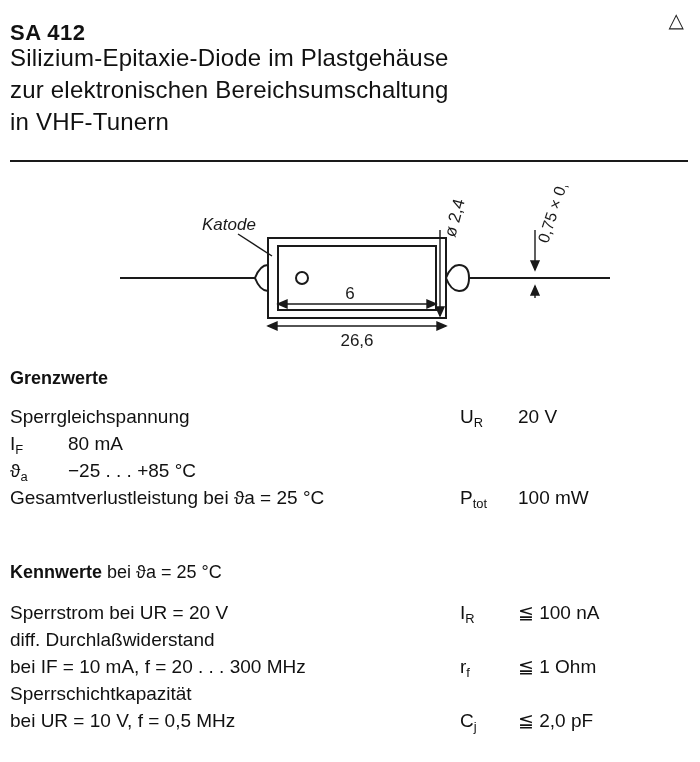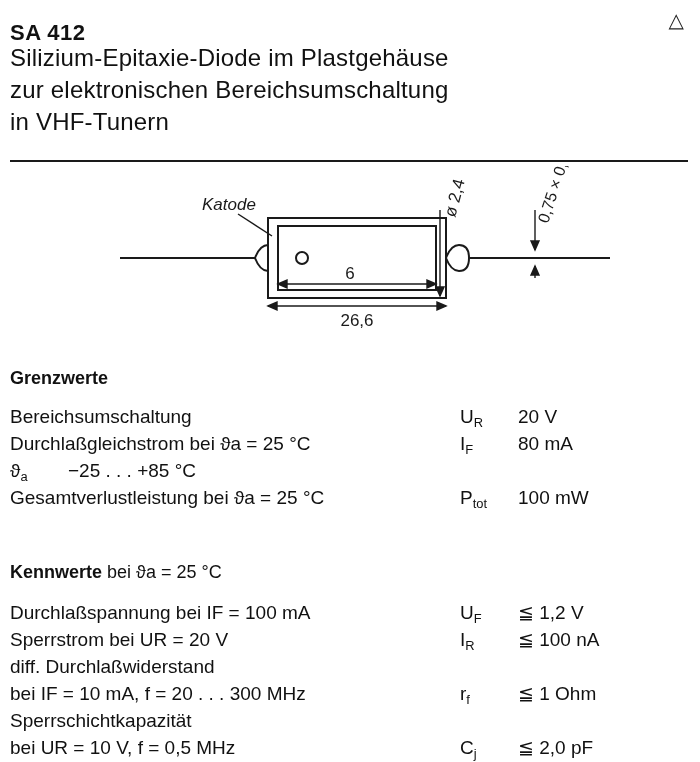--- a/index.html
+++ b/index.html
@@ -55,21 +55,21 @@
     top: 160px;
     width: 678px;
     height: 2px;
     background: #1a1a1a;
   }
 
   
   .drawing {
     position: absolute;
     left: 10px;
-    top: 166px;
+    top: 186px;
     width: 678px;
     height: 180px;
   }
   .drawing svg { display: block; }
 
   
   .sec-head {
     position: absolute;
     font-size: 18px;
     font-weight: bold;
@@ -175,51 +175,45 @@
         <text x="0" y="0" font-size="17" transform="translate(445,52) rotate(-75)">ø 2,4</text>
         <text x="0" y="0" font-size="16" transform="translate(538,58) rotate(-72)">0,75 × 0,45</text>
       </g>
     </svg>
   </div>
 
   <div class="sec-head" id="grenzwerte-head">Grenzwerte</div>
 
   <div class="spec" id="grenzwerte-table">
     <div class="spec-row">
-      <span class="spec-desc">Bereichsumschaltung</span>
+      <span class="spec-desc">Sperrgleichspannung</span>
       <span class="spec-sym"><span>U</span><sub>R</sub></span>
       <span class="spec-val">20 V</span>
     </div>
     <div class="spec-row">
-      <span class="spec-desc">Durchlaßgleichstrom bei ϑa = 25 °C</span>
       <span class="spec-sym"><span>I</span><sub>F</sub></span>
       <span class="spec-val">80 mA</span>
     </div>
     <div class="spec-row">
       <span class="spec-sym"><span>ϑ</span><sub>a</sub></span>
       <span class="spec-val">−25 . . . +85 °C</span>
     </div>
     <div class="spec-row">
       <span class="spec-desc">Gesamtverlustleistung bei ϑa = 25 °C</span>
       <span class="spec-sym"><span>P</span><sub>tot</sub></span>
       <span class="spec-val">100 mW</span>
     </div>
   </div>
 
   <div class="sec-head" id="kennwerte-head">
     <span>Kennwerte</span><span class="light"> bei ϑa = 25 °C</span>
   </div>
 
   <div class="spec" id="kennwerte-table">
     <div class="spec-row">
-      <span class="spec-desc">Durchlaßspannung bei IF = 100 mA</span>
-      <span class="spec-sym"><span>U</span><sub>F</sub></span>
-      <span class="spec-val">≦ 1,2 V</span>
-    </div>
-    <div class="spec-row">
       <span class="spec-desc">Sperrstrom bei UR = 20 V</span>
       <span class="spec-sym"><span>I</span><sub>R</sub></span>
       <span class="spec-val">≦ 100 nA</span>
     </div>
     <div class="spec-row">
       <span class="spec-desc">diff. Durchlaßwiderstand</span>
       <span class="spec-sym"><span></span><sub></sub></span>
       <span class="spec-val"></span>
     </div>
     <div class="spec-row">

